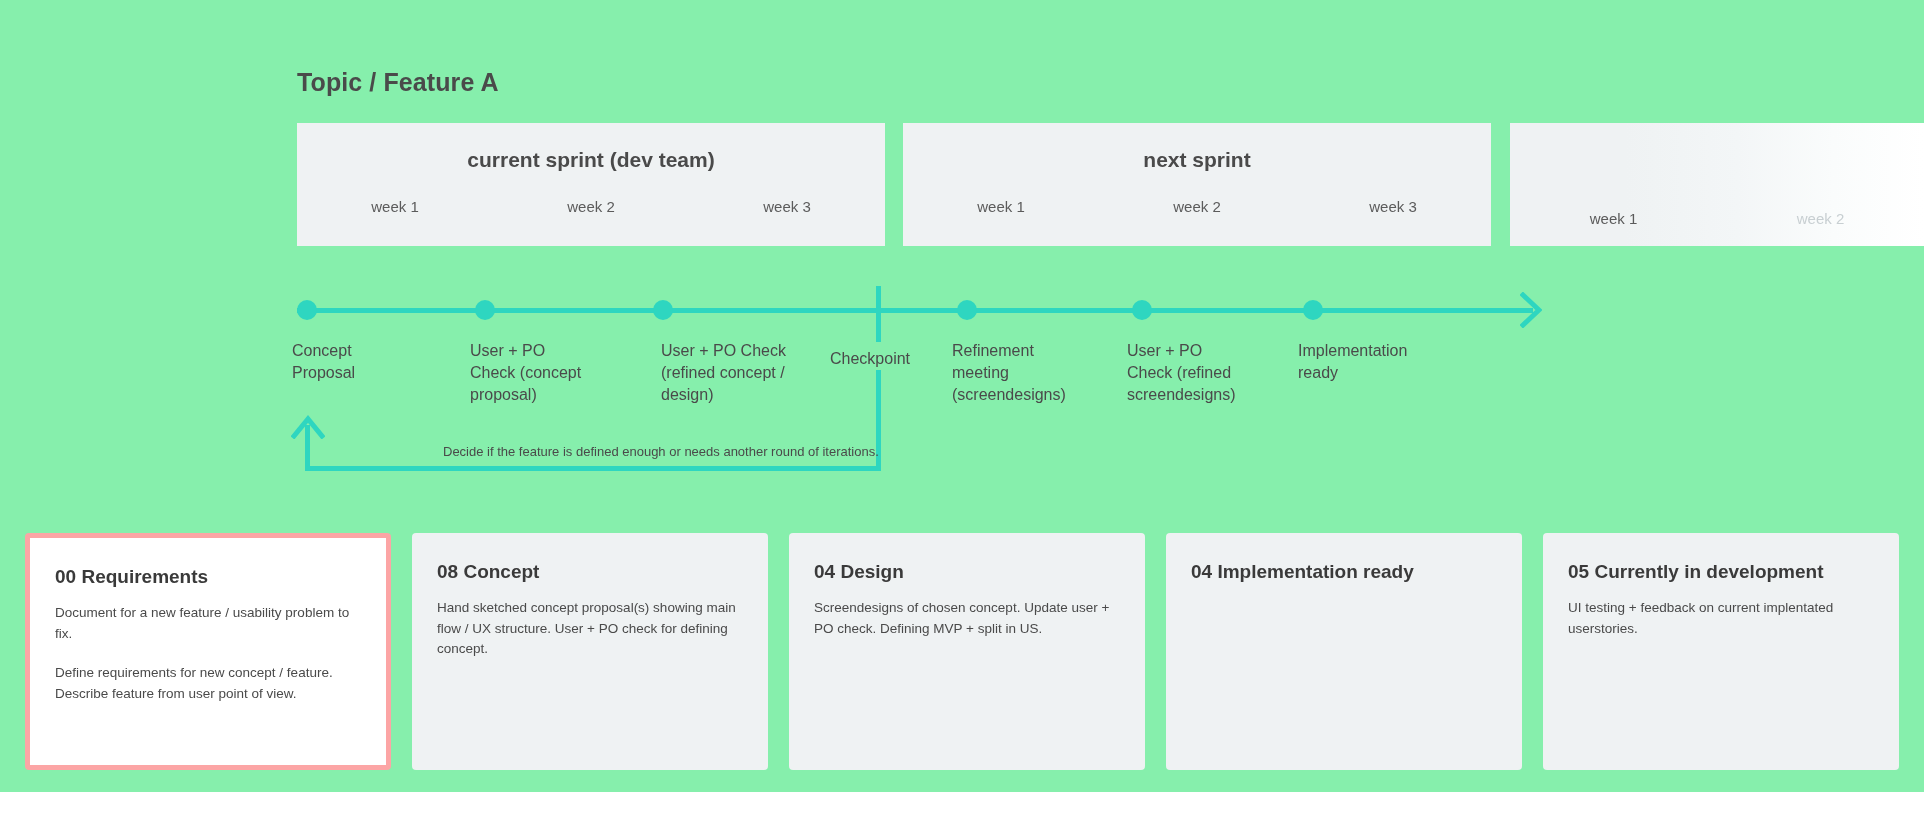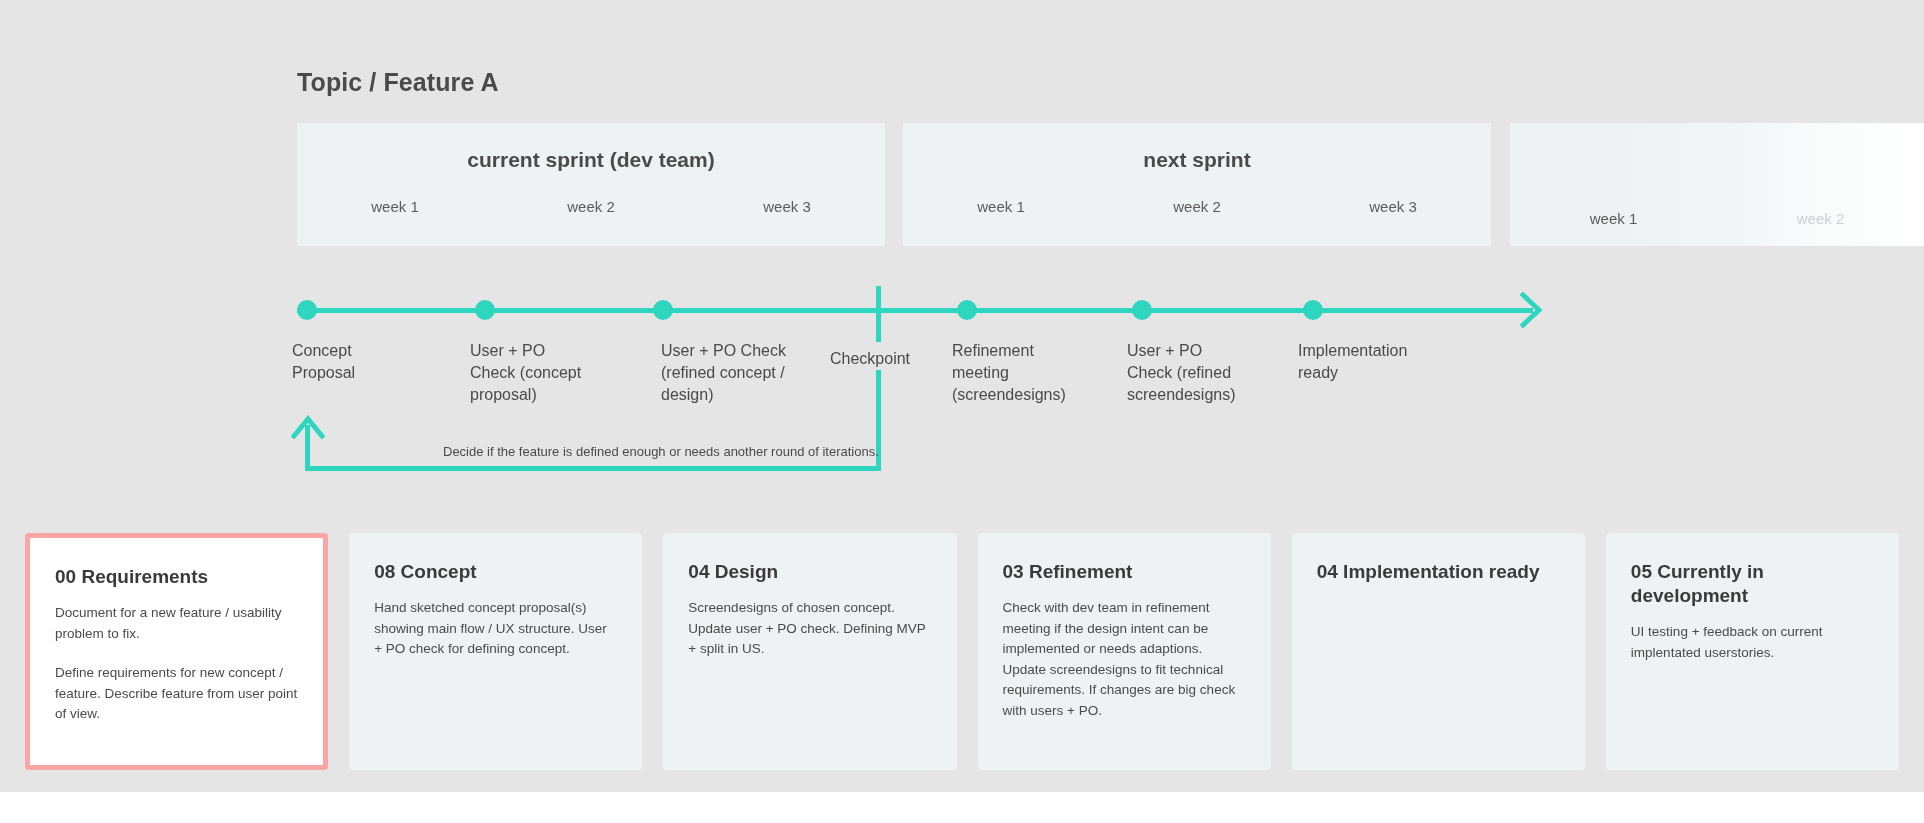--- a/index.html
+++ b/index.html
@@ -7,21 +7,21 @@
     width: 1924px;
     height: 823px;
     background: #ffffff;
     font-family: "Liberation Sans", sans-serif;
     overflow: hidden;
   }
   #stage {
     position: relative;
     width: 1924px;
     height: 792px;
-    background: #e5e5e5;
+    background: #86efac;
     padding-left: 40px;
   }
 
   
   .page-title {
     position: absolute;
     left: 297px;
     top: 68px;
     font-size: 25px;
     font-weight: bold;
@@ -286,26 +286,20 @@
       </div>
     </div>
 
     <div class="card">
       <div class="card-title">04 Design</div>
       <div class="card-body">
         <div class="para">Screendesigns of chosen concept. Update user + PO check. Defining MVP + split in US.</div>
       </div>
     </div>
 
-    <div class="card">
-      <div class="card-title">03 Refinement</div>
-      <div class="card-body">
-        <div class="para">Check with dev team in refinement meeting if the design intent can be implemented or needs adaptions. Update screendesigns to fit technical requirements. If changes are big check with users + PO.</div>
-      </div>
-    </div>
 
     <div class="card">
       <div class="card-title">04 Implementation ready</div>
     </div>
 
     <div class="card">
       <div class="card-title">05 Currently in development</div>
       <div class="card-body">
         <div class="para">UI testing + feedback on current implentated userstories.</div>
       </div>

